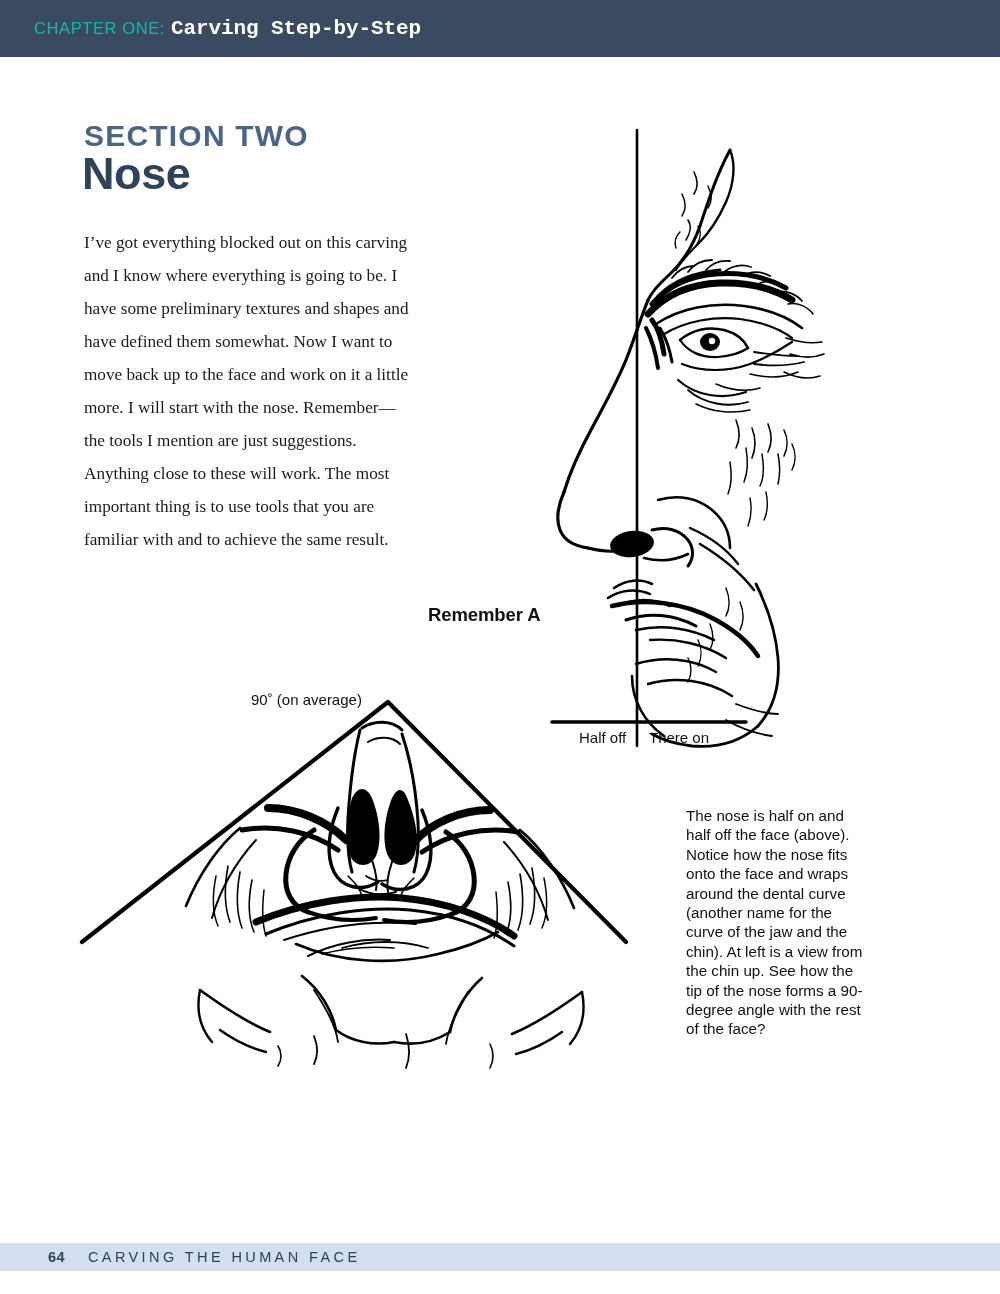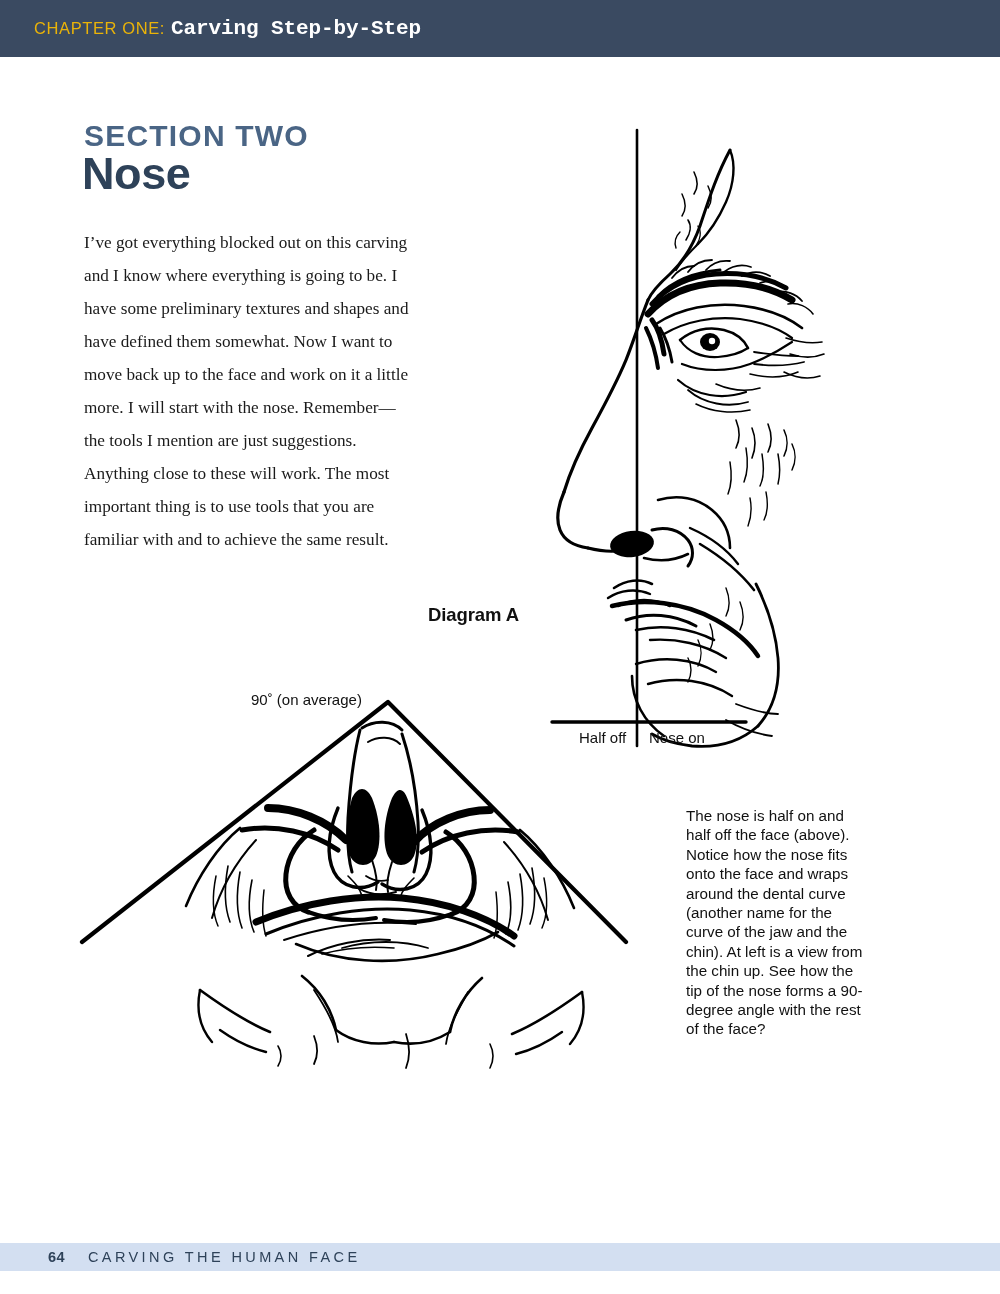--- a/index.html
+++ b/index.html
@@ -27,21 +27,21 @@
   .header-inner {
     position: absolute;
     left: 34px;
     top: 17px;
     white-space: nowrap;
   }
   .chapter-kicker {
     font-family: "Liberation Sans", sans-serif;
     font-size: 16.5px;
     letter-spacing: 0.6px;
-    color: #eab308;
+    color: #14b8a6;
     font-weight: 400;
     vertical-align: baseline;
   }
   .chapter-title {
     font-family: Liberation Mono, monospace;
     font-size: 21px;
     color: #ffffff;
     font-weight: 700;
     letter-spacing: -0.1px;
     margin-left: 6px;
@@ -375,24 +375,24 @@
       <path d="M512 302 C516 322 512 340 500 354" stroke-width="2.4"></path>
 
       <path d="M244 346 C248 356 248 366 244 374" stroke-width="1.8"></path>
       <path d="M336 344 C340 356 340 368 336 378" stroke-width="1.8"></path>
       <path d="M208 356 C212 362 212 370 208 376" stroke-width="1.6"></path>
       <path d="M420 354 C424 362 424 370 420 378" stroke-width="1.6"></path>
     </g>
   </svg>
 </div>
 
-<div class="diagram-a-label">Diagram A</div>
+<div class="diagram-a-label">Remember A</div>
 <div class="angle-label">90˚ (on average)</div>
 <div class="half-off-label">Half off</div>
-<div class="half-on-label">Nose on</div>
+<div class="half-on-label">There on</div>
 
 <div class="caption-block">
   <p>The nose is half on and half off the face (above). Notice how the nose fits onto the face and wraps around the dental curve (another name for the curve of the jaw and the chin). At left is a view from the chin up. See how the tip of the nose forms a 90-degree angle with the rest of the face?</p>
 </div>
 
 <div class="footer-band"></div>
 <div class="footer-page">64</div>
 <div class="footer-title">CARVING THE HUMAN FACE</div>
 
 </body></html>

